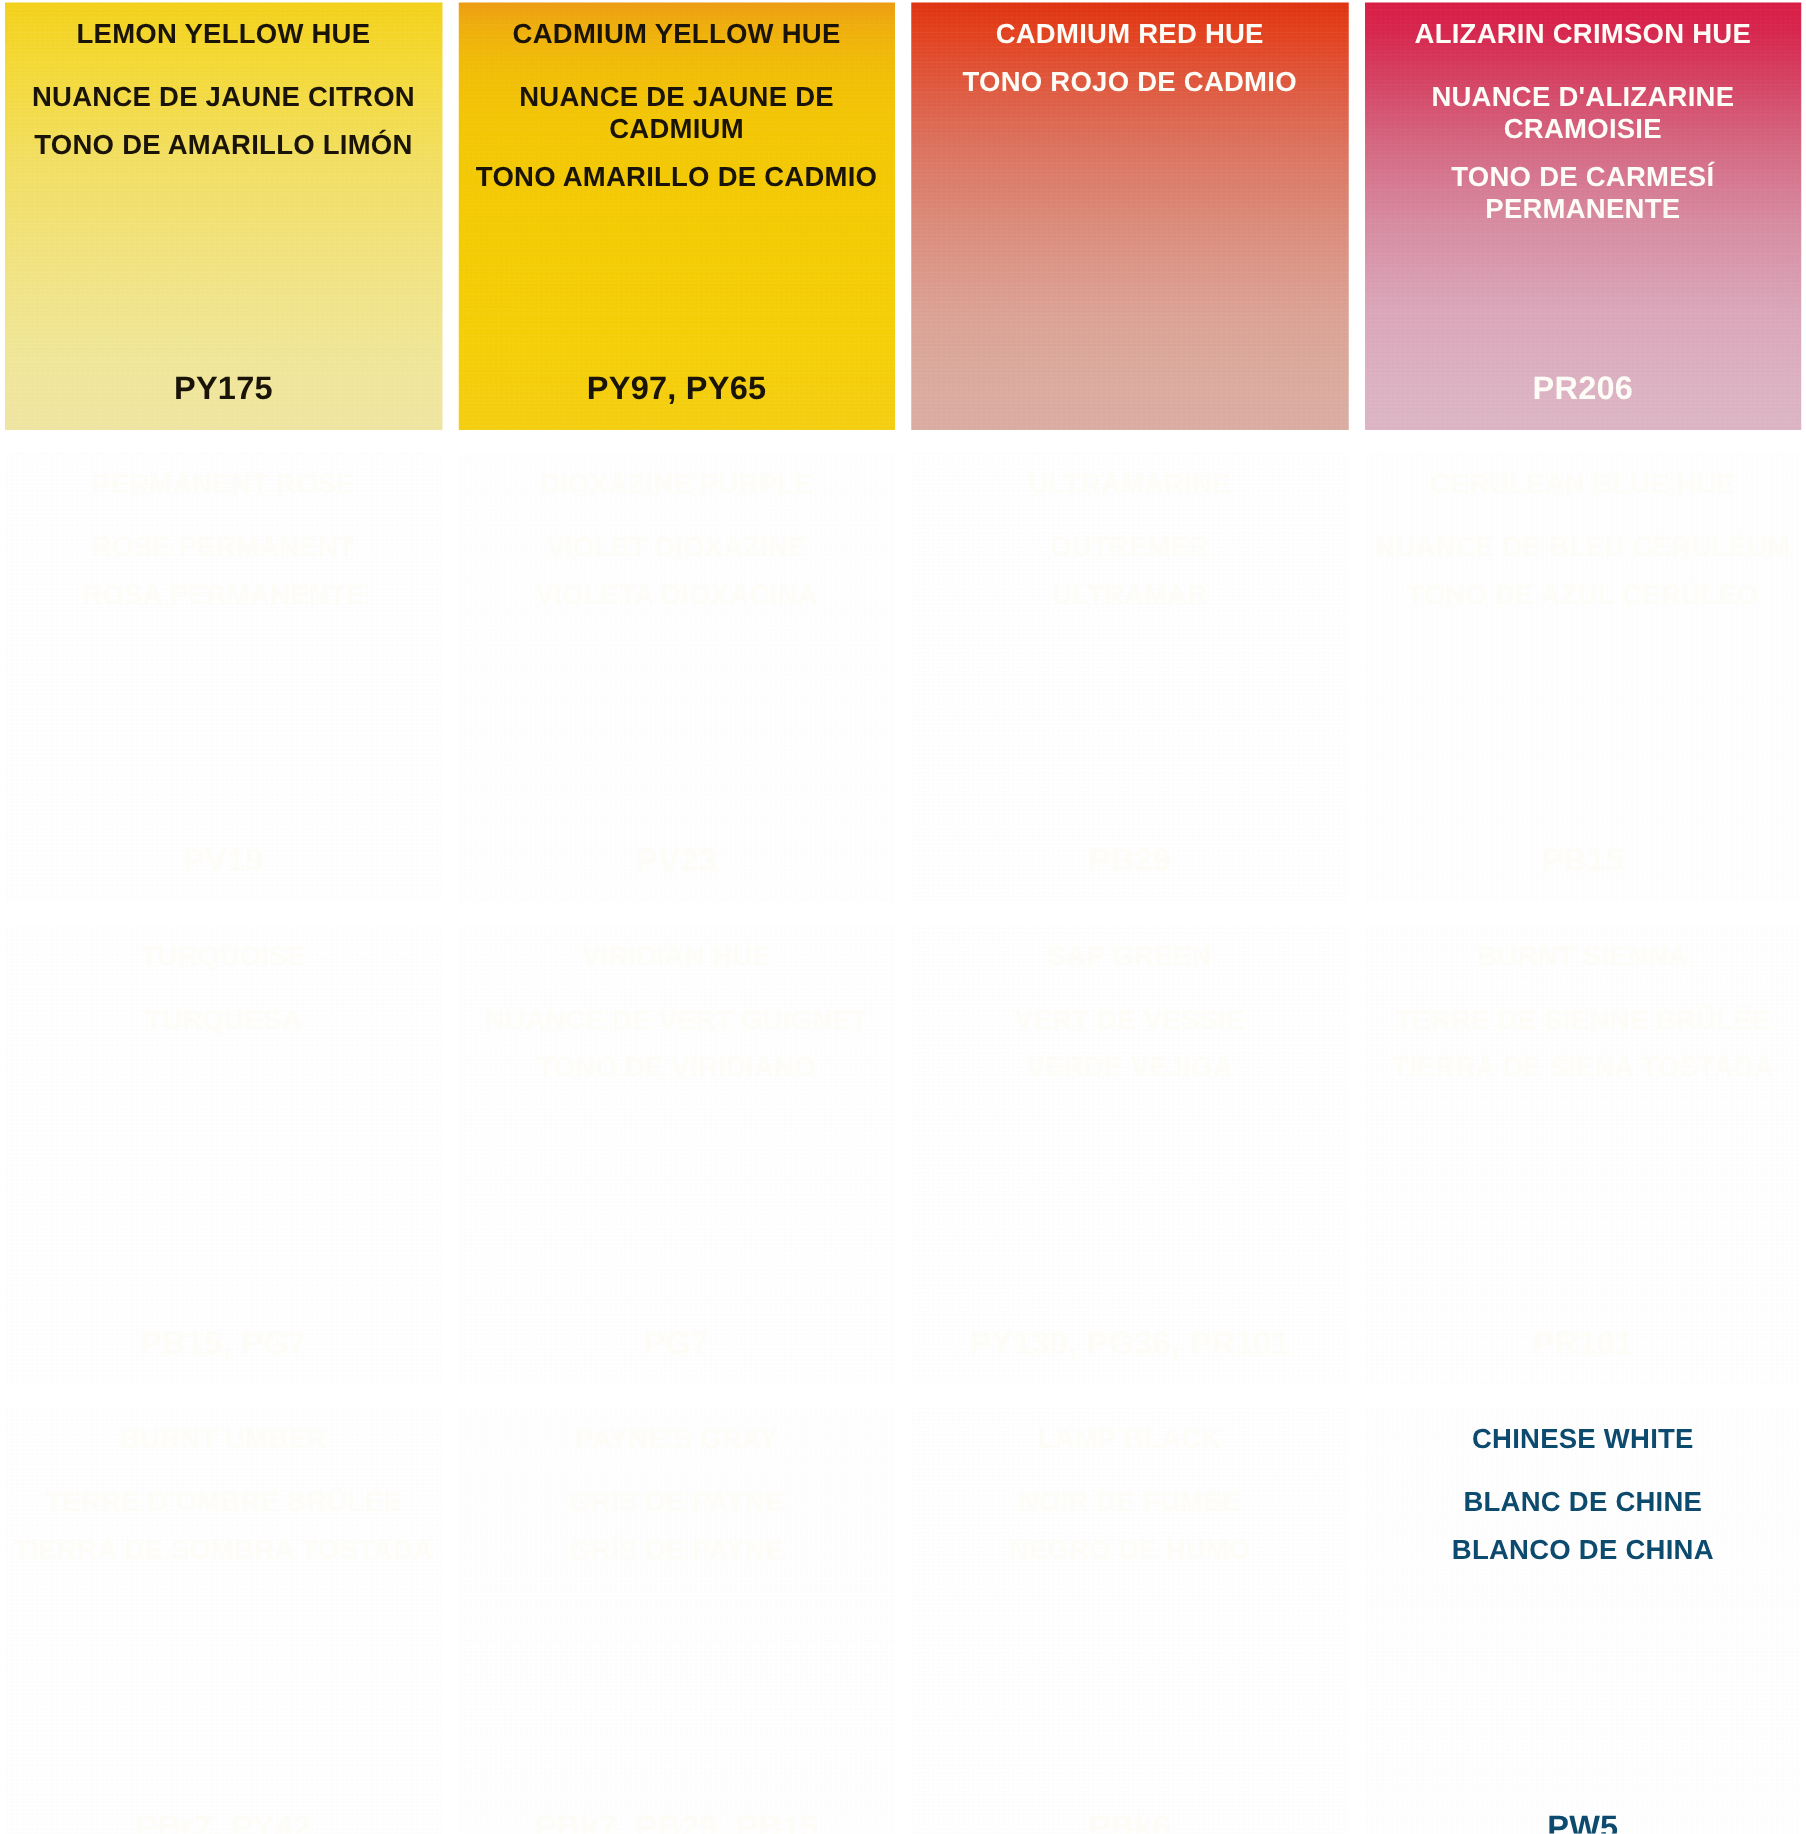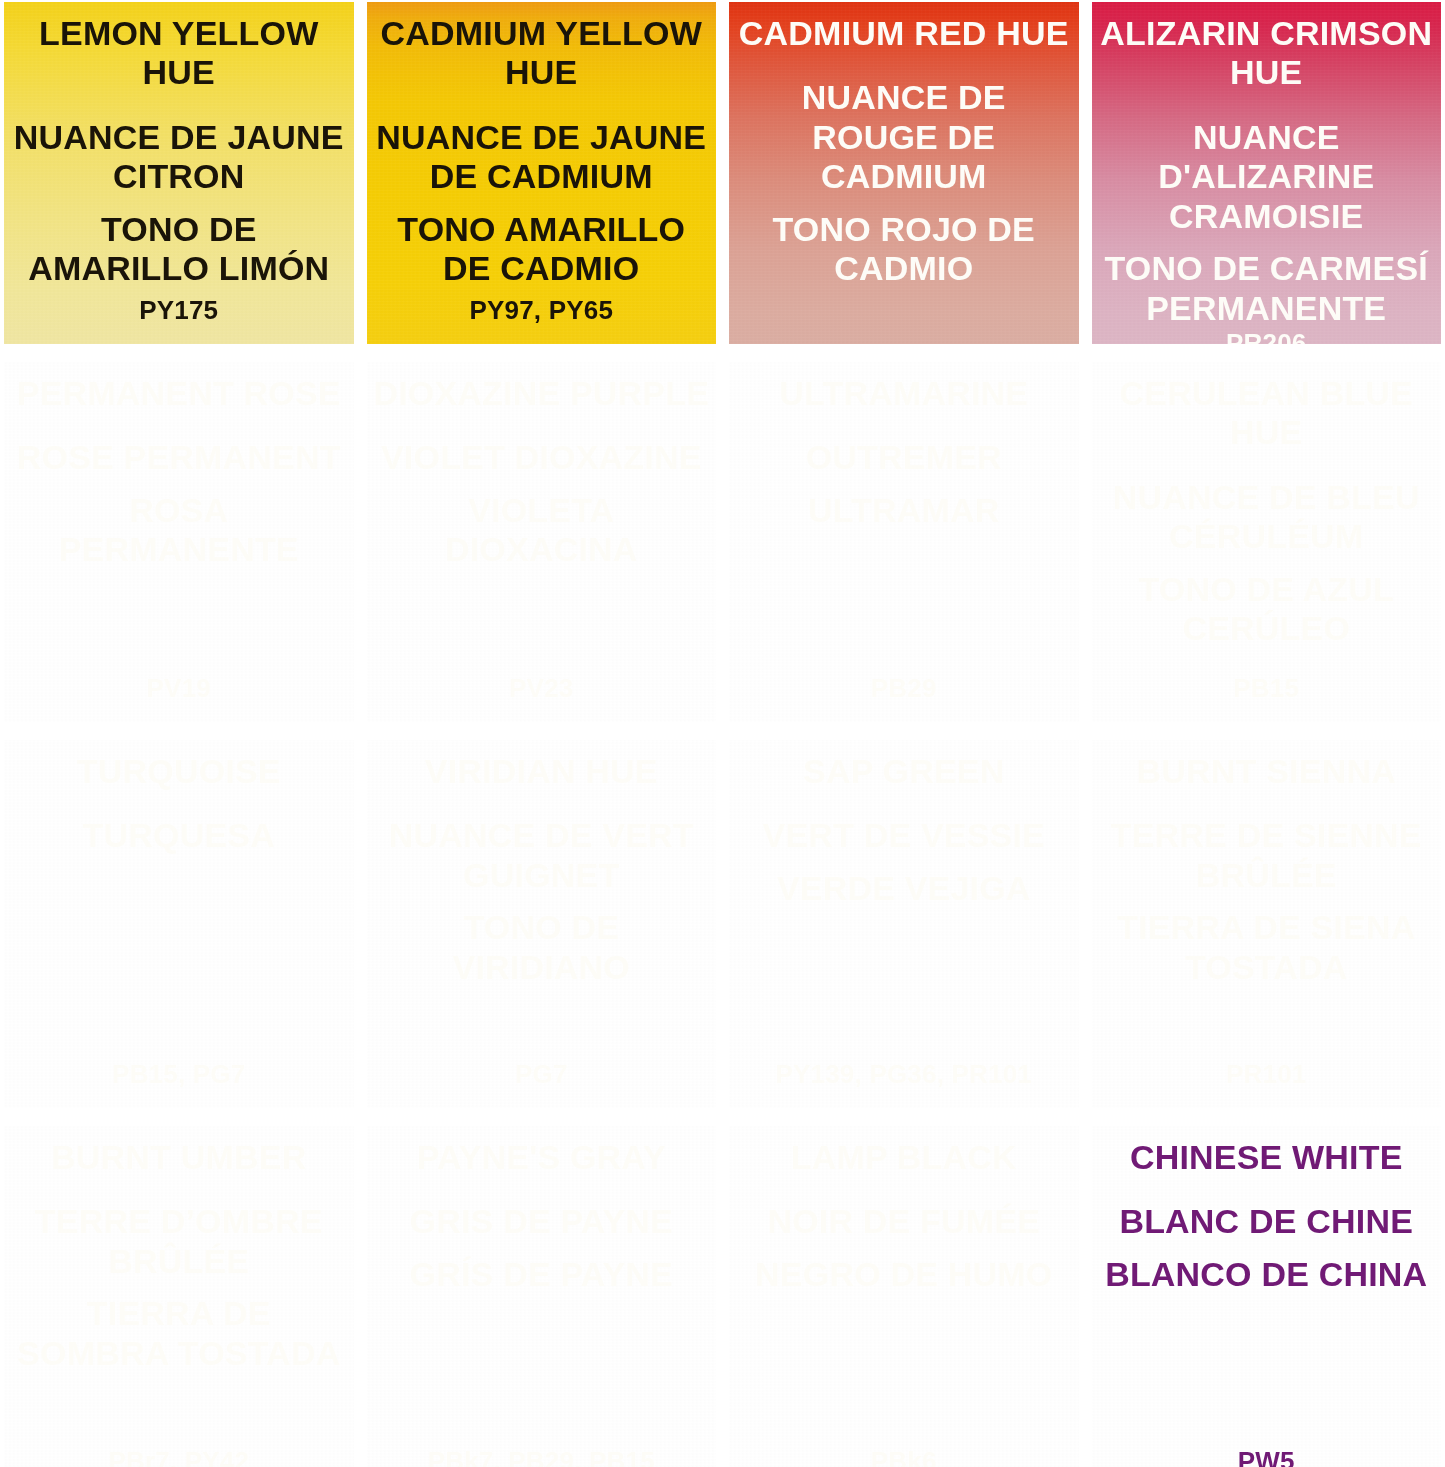--- a/index.html
+++ b/index.html
@@ -53,21 +53,21 @@
   }
   .swatch-names {
     position: relative;
     z-index: 2;
     width: 100%;
     padding: 0 6px;
     box-sizing: border-box;
     text-align: center;
   }
   .name-line {
-    font-size: 34px;
+    font-size: 22px;
     font-weight: bold;
     line-height: 1.16;
     letter-spacing: .2px;
     text-align: center;
     margin: 0;
   }
   .name-en { margin-top: 12px; }
   .name-fr { margin-top: 25px; }
   .name-es { margin-top: 13px; }
   .swatch-pigment {
@@ -81,21 +81,21 @@
     width: 100%;
     padding: 0 6px 18px 6px;
     box-sizing: border-box;
   }
   
   .txt-dark .name-line,
   .txt-dark .swatch-pigment { color: #1a1408; }
   .txt-light .name-line,
   .txt-light .swatch-pigment { color: #fdfcf7; text-align: center; }
   .txt-black .name-line,
-  .txt-black .swatch-pigment { color: #701a75; }
+  .txt-black .swatch-pigment { color: #0c4a6e; }
 
   
   .sw-lemon-yellow      { background: linear-gradient(180deg,#f4d21b 0%,#f5da36 14%,#f3e065 38%,#f2e483 62%,#f1e79a 84%,#f0e6a3 100%); }
   .sw-cadmium-yellow    { background: linear-gradient(180deg,#ef9c12 0%,#f0ae0e 5%,#f2bc09 13%,#f4c806 28%,#f5cd05 55%,#f6d008 80%,#f5cf12 100%); }
   .sw-cadmium-red       { background: linear-gradient(180deg,#e03312 0%,#e4421f 7%,#e0573c 18%,#dd7460 34%,#dc8d7c 52%,#dca295 72%,#dcaca0 90%,#dbaea3 100%); }
   .sw-alizarin-crimson  { background: linear-gradient(180deg,#da1d45 0%,#d8274f 7%,#d64364 18%,#d66a84 34%,#d88da3 52%,#dba7ba 72%,#ddb3c3 90%,#ddb6c5 100%); }
   .sw-permanent-rose    { background: linear-gradient(180deg,#d40a36 0%,#d81449 6%,#e0२;}
   .sw-permanent-rose    { background: linear-gradient(180deg,#d40a36 0%,#d81449 6%,#e02060 14%,#e73a7c 28%,#ee5f98 46%,#f285b0 64%,#f4a2c2 82%,#f5b1cb 100%); }
   .sw-dioxazine-purple  { background: linear-gradient(180deg,#2b2472 0%,#342a7e 6%,#4a3a92 16%,#60489e 30%,#7a5fb0 48%,#9579bf 66%,#a98fca 84%,#b29ad0 100%); }
   .sw-ultramarine       { background: linear-gradient(180deg,#1f53a8 0%,#2a5cad 6%,#3d6cb6 16%,#5a85c4 32%,#7b9fd2 52%,#95b1dc 70%,#a8bde2 88%,#aec2e4 100%); }
@@ -128,21 +128,20 @@
       <div class="name-line name-en">CADMIUM YELLOW HUE</div>
       <div class="name-line name-fr">NUANCE DE JAUNE DE CADMIUM</div>
       <div class="name-line name-es">TONO AMARILLO DE CADMIO</div>
     </div>
     <div class="swatch-pigment">PY97, PY65</div>
   </div>
 
   <div class="swatch sw-cadmium-red txt-light">
     <div class="swatch-names">
       <div class="name-line name-en">CADMIUM RED HUE</div>
-      <div class="name-line name-fr">NUANCE DE ROUGE DE CADMIUM</div>
       <div class="name-line name-es">TONO ROJO DE CADMIO</div>
     </div>
   </div>
 
   <div class="swatch sw-alizarin-crimson txt-light">
     <div class="swatch-names">
       <div class="name-line name-en">ALIZARIN CRIMSON HUE</div>
       <div class="name-line name-fr">NUANCE D'ALIZARINE CRAMOISIE</div>
       <div class="name-line name-es">TONO DE CARMESÍ PERMANENTE</div>
     </div>

